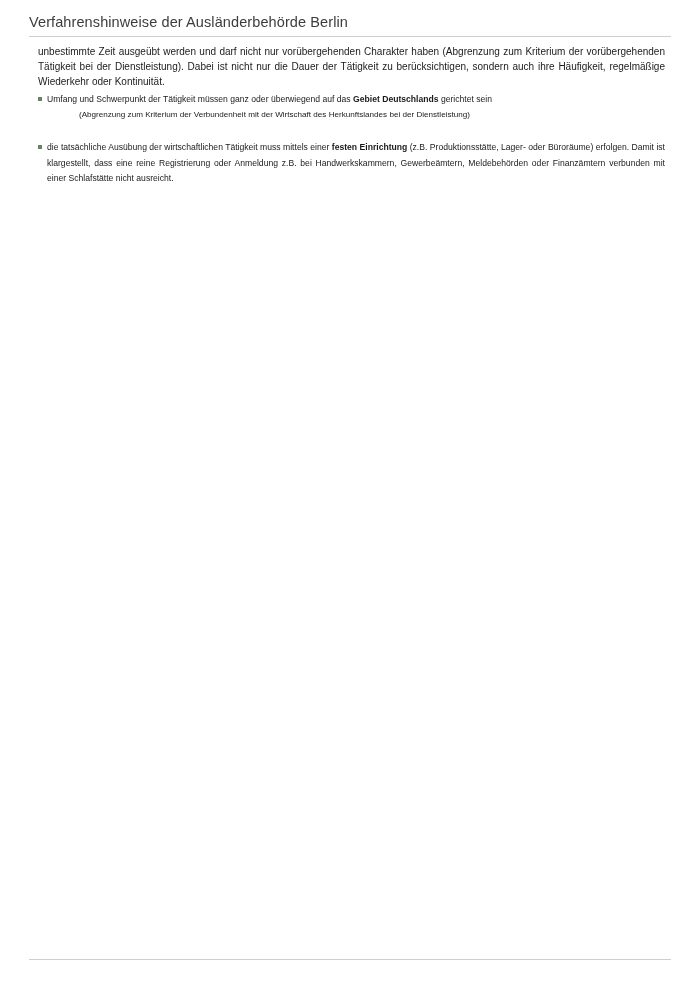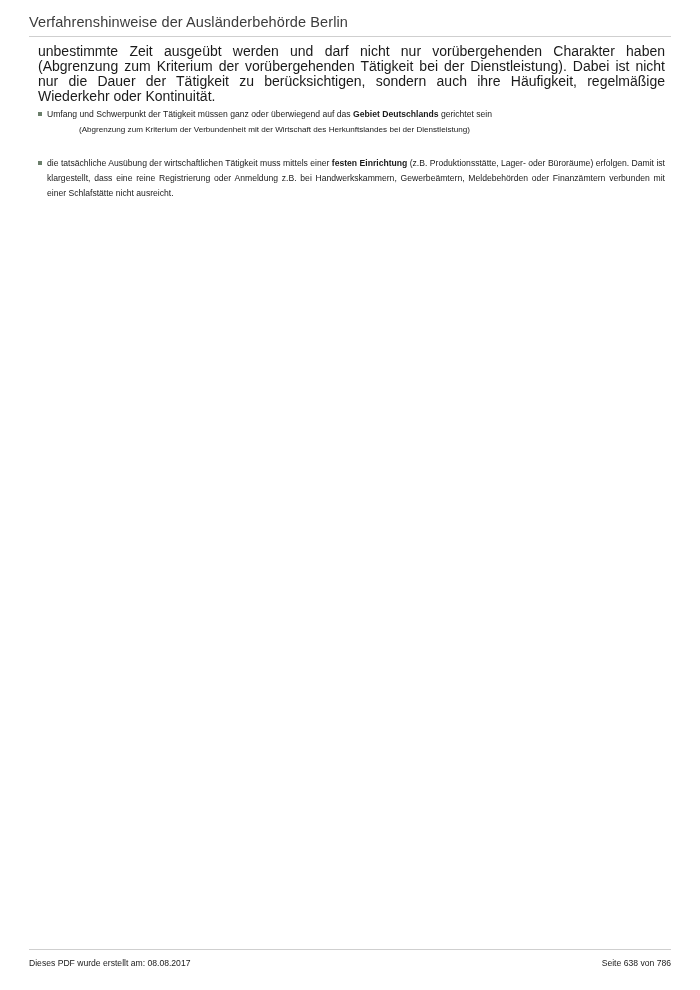--- a/index.html
+++ b/index.html
@@ -40,21 +40,21 @@
     border-bottom: 1px solid #cfcfcf;
     width: 100%;
   }
   .content {
     position: absolute;
     top: 44px;
     left: 38px;
     width: 627px;
   }
   .para {
-    font-size: 14px;
+    font-size: 10px;
     line-height: 15.1px;
     text-align: justify;
     color: #1a1a1a;
     margin: 0 0 0 0;
   }
   .bullet-list {
     margin: 3px 0 0 0;
     padding: 0;
     list-style: none;
   }
@@ -136,19 +136,15 @@
         <span class="bullet-marker"></span>
         <span>die tatsächliche Ausübung der wirtschaftlichen Tätigkeit muss mittels einer </span><span class="bold">festen Einrichtung</span><span> (z.B. Produktionsstätte, Lager- oder Büroräume) erfolgen. Damit ist klargestellt, dass eine reine Registrierung oder Anmeldung z.B. bei Handwerkskammern, Gewerbeämtern, Meldebehörden oder Finanzämtern verbunden mit einer Schlafstätte nicht ausreicht.</span>
       </li>
 
     </ul>
 
   </div>
 
   <div class="footer">
     <div class="footer-rule"></div>
-    <div class="footer-row">
-      <div class="footer-left">Dieses PDF wurde erstellt am: 08.08.2017</div>
-      <div class="footer-right">Seite 638 von 786</div>
-    </div>
   </div>
 
 </div>
 
 </body></html>

